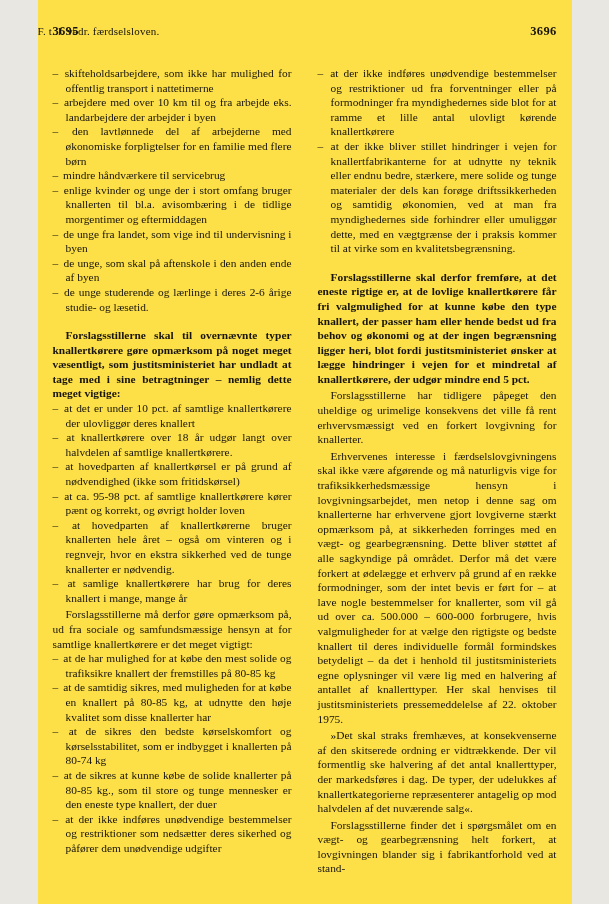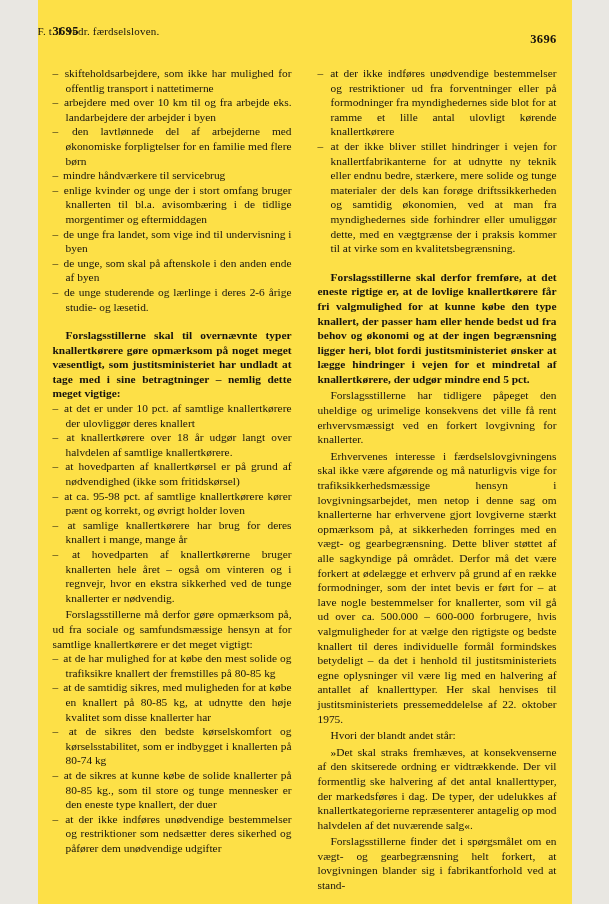--- a/index.html
+++ b/index.html
@@ -18,21 +18,21 @@
     position: relative;
     padding: 24px 15px 0 15px;
     height: 18px;
   }
   .pageno {
     font-size: 12.5px;
     font-weight: bold;
     letter-spacing: 0.3px;
   }
   .pageno.left  { position: absolute; left: 15px;  top: 24px; }
-  .pageno.right { position: absolute; right: 15px; top: 32px; }
+  .pageno.right { position: absolute; right: 15px; top: 24px; }
   .doc-title {
     position: absolute;
     left: 0; right: 0;
     top: 25px;
     text-align: left;
     font-size: 11px;
     letter-spacing: 0.2px;
   }
   .columns {
     display: flex;
@@ -77,33 +77,32 @@
         <div class="dash-item"><span class="marker">– </span><span>mindre håndværkere til servicebrug</span></div>
         <div class="dash-item"><span class="marker">– </span><span>enlige kvinder og unge der i stort omfang bruger knallerten til bl.a. avisombæring i de tidlige morgentimer og eftermiddagen</span></div>
         <div class="dash-item"><span class="marker">– </span><span>de unge fra landet, som vige ind til undervisning i byen</span></div>
         <div class="dash-item"><span class="marker">– </span><span>de unge, som skal på aftenskole i den anden ende af byen</span></div>
         <div class="dash-item"><span class="marker">– </span><span>de unge studerende og lærlinge i deres 2-6 årige studie- og læsetid.</span></div>
         <p class="para gap">Forslagsstillerne skal til overnævnte typer knallertkørere gøre opmærksom på noget meget væsentligt, som justitsministeriet har undladt at tage med i sine betragtninger – nemlig dette meget vigtige:</p>
         <div class="dash-item"><span class="marker">– </span><span>at det er under 10 pct. af samtlige knallertkørere der ulovliggør deres knallert</span></div>
         <div class="dash-item"><span class="marker">– </span><span>at knallertkørere over 18 år udgør langt over halvdelen af samtlige knallertkørere.</span></div>
         <div class="dash-item"><span class="marker">– </span><span>at hovedparten af knallertkørsel er på grund af nødvendighed (ikke som fritidskørsel)</span></div>
         <div class="dash-item"><span class="marker">– </span><span>at ca. 95-98 pct. af samtlige knallertkørere kører pænt og korrekt, og øvrigt holder loven</span></div>
+        <div class="dash-item"><span class="marker">– </span><span>at hovedparten af knallertkørerne bruger knallerten hele året – også om vinteren og i regnvejr, hvor en ekstra sikkerhed ved de tunge knallerter er nødvendig.</span></div>
         <div class="dash-item"><span class="marker">– </span><span>at samlige knallertkørere har brug for deres knallert i mange, mange år</span></div>
-        <div class="dash-item"><span class="marker">– </span><span>at hovedparten af knallertkørerne bruger knallerten hele året – også om vinteren og i regnvejr, hvor en ekstra sikkerhed ved de tunge knallerter er nødvendig.</span></div>
         <p class="para">Forslagsstillerne må derfor gøre opmærksom på, ud fra sociale og samfundsmæssige hensyn at for samtlige knallertkørere er det meget vigtigt:</p>
         <div class="dash-item"><span class="marker">– </span><span>at de har mulighed for at købe den mest solide og trafiksikre knallert der fremstilles på 80-85 kg</span></div>
         <div class="dash-item"><span class="marker">– </span><span>at de samtidig sikres, med muligheden for at købe en knallert på 80-85 kg, at udnytte den høje kvalitet som disse knallerter har</span></div>
         <div class="dash-item"><span class="marker">– </span><span>at de sikres den bedste kørselskomfort og kørselsstabilitet, som er indbygget i knallerten på 80-74 kg</span></div>
         <div class="dash-item"><span class="marker">– </span><span>at de sikres at kunne købe de solide knallerter på 80-85 kg., som til store og tunge mennesker er den eneste type knallert, der duer</span></div>
         <div class="dash-item"><span class="marker">– </span><span>at der ikke indføres unødvendige bestemmelser og restriktioner som nedsætter deres sikerhed og påfører dem unødvendige udgifter</span></div>
       </div>
     <div class="col">
         <div class="dash-item"><span class="marker">– </span><span>at der ikke indføres unødvendige bestemmelser og restriktioner ud fra forventninger eller på formodninger fra myndighedernes side blot for at ramme et lille antal ulovligt kørende knallertkørere</span></div>
         <div class="dash-item"><span class="marker">– </span><span>at der ikke bliver stillet hindringer i vejen for knallertfabrikanterne for at udnytte ny teknik eller endnu bedre, stærkere, mere solide og tunge materialer der dels kan forøge driftssikkerheden og samtidig økonomien, ved at man fra myndighedernes side forhindrer eller umuliggør dette, med en vægtgrænse der i praksis kommer til at virke som en kvalitetsbegrænsning.</span></div>
         <p class="para gap">Forslagsstillerne skal derfor fremføre, at det eneste rigtige er, at de lovlige knallertkørere får fri valgmulighed for at kunne købe den type knallert, der passer ham eller hende bedst ud fra behov og økonomi og at der ingen begrænsning ligger heri, blot fordi justitsministeriet ønsker at lægge hindringer i vejen for et mindretal af knallertkørere, der udgør mindre end 5 pct.</p>
         <p class="para">Forslagsstillerne har tidligere påpeget den uheldige og urimelige konsekvens det ville få rent erhvervsmæssigt ved en forkert lovgivning for knallerter.</p>
         <p class="para">Erhvervenes interesse i færdselslovgivningens skal ikke være afgørende og må naturligvis vige for trafiksikkerhedsmæssige hensyn i lovgivningsarbejdet, men netop i denne sag om knallerterne har erhvervene gjort lovgiverne stærkt opmærksom på, at sikkerheden forringes med en vægt- og gearbegrænsning. Dette bliver støttet af alle sagkyndige på området. Derfor må det være forkert at ødelægge et erhverv på grund af en række formodninger, som der intet bevis er ført for – at lave nogle bestemmelser for knallerter, som vil gå ud over ca. 500.000 – 600-000 forbrugere, hvis valgmuligheder for at vælge den rigtigste og bedste knallert til deres individuelle formål formindskes betydeligt – da det i henhold til justitsministeriets egne oplysninger vil være lig med en halvering af antallet af knallerttyper. Her skal henvises til justitsministeriets pressemeddelelse af 22. oktober 1975.</p>
-        <p class="para">Hvori der blandt andet står:</p>
         <p class="para">»Det skal straks fremhæves, at konsekvenserne af den skitserede ordning er vidtrækkende. Der vil formentlig ske halvering af det antal knallerttyper, der markedsføres i dag. De typer, der udelukkes af knallertkategorierne repræsenterer antagelig op mod halvdelen af det nuværende salg«.</p>
         <p class="para">Forslagsstillerne finder det i spørgsmålet om en vægt- og gearbegrænsning helt forkert, at lovgivningen blander sig i fabrikantforhold ved at stand-</p>
       </div>
   </div>
 </div>
 
 </body></html>

